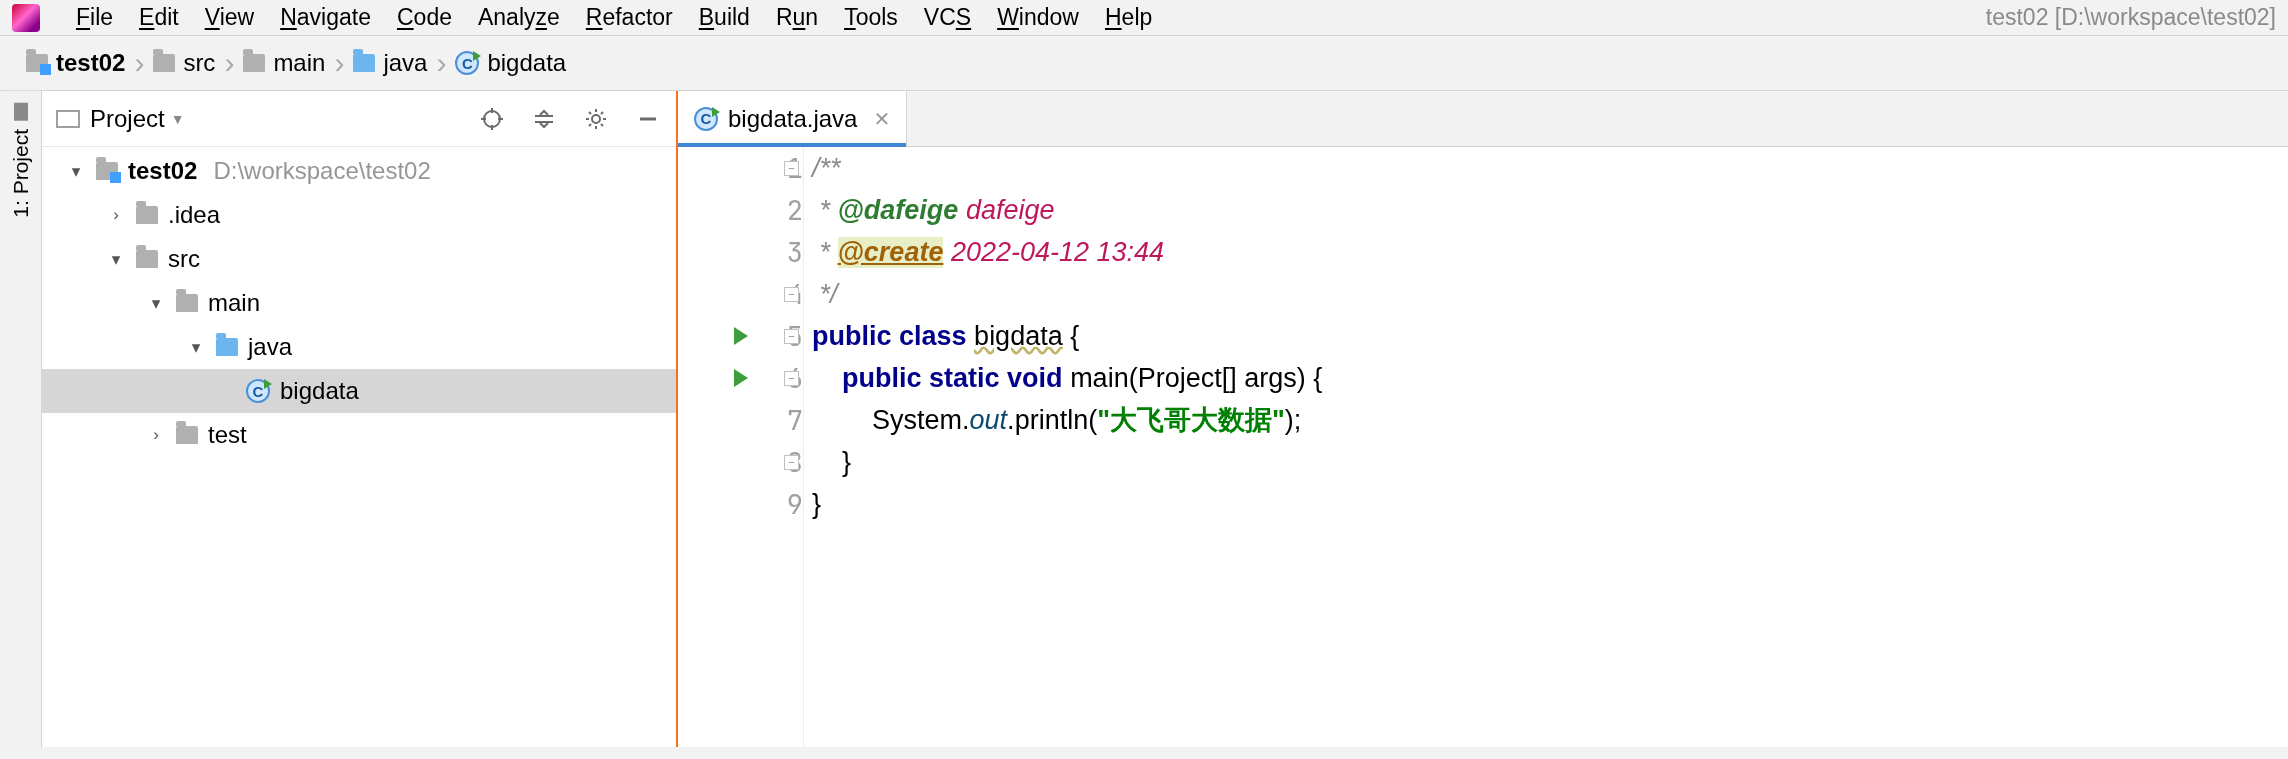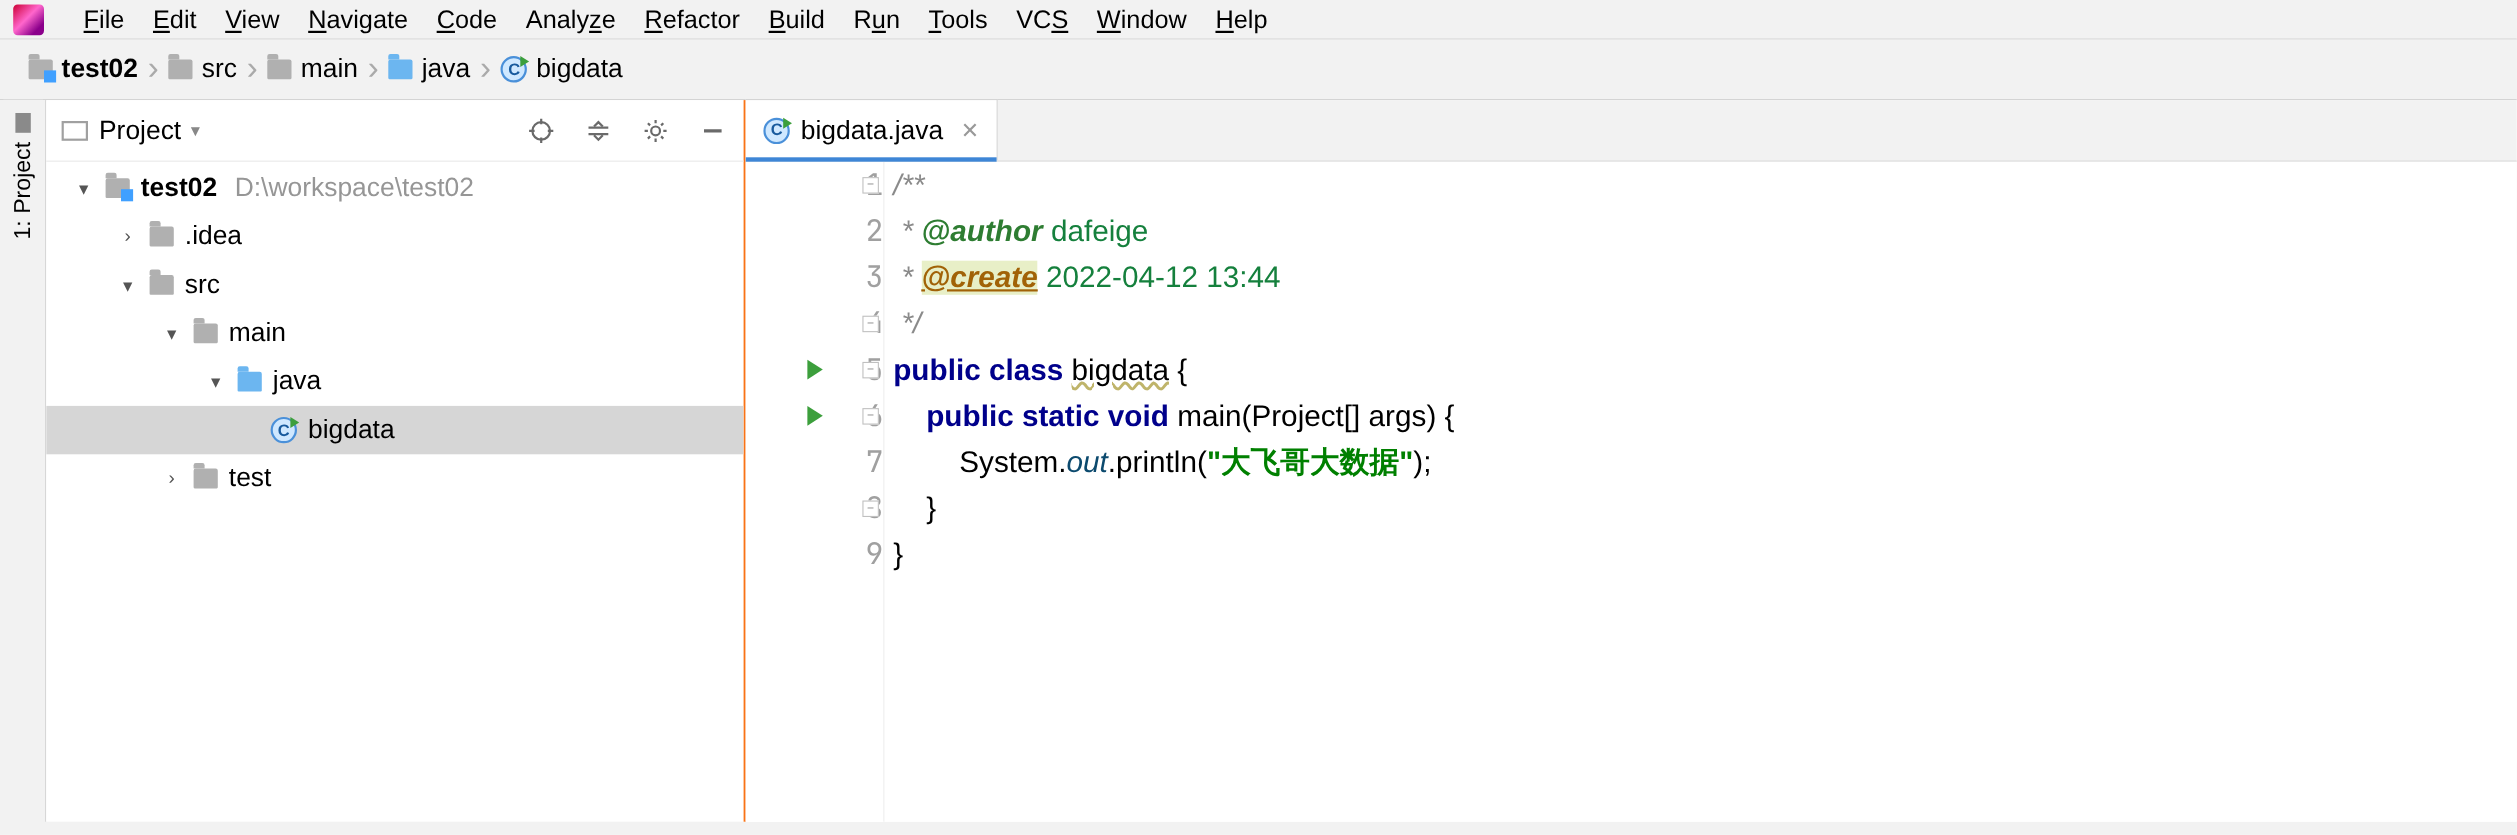--- a/index.html
+++ b/index.html
@@ -310,21 +310,21 @@
     .cline {
       height:42px;
       display:flex;
       align-items:center;
       white-space:pre;
       font-family:"JetBrains Mono","Consolas",monospace;
     }
     .c-doc{color:#8a8a8a;font-style:italic;}
     .c-tag{color:#2e7d32;font-style:italic;font-weight:bold;}
     .c-tag.hl{color:#a16207;background:#e8efc7;text-decoration:underline;}
-    .c-tagval{color:#15803d;}
+    .c-tagval{color:#be185d;font-style:italic;}
     .c-kw{color:#00008b;font-weight:bold;}
     .c-ident{color:#000;}
     .c-field{color:#0c4a6e;font-style:italic;}
     .c-str{color:#008000;font-weight:bold;}
     .c-punc{color:#000;}
     .wavy{text-decoration: underline wavy #bfb46a;}
   </style>
 </head>
 <body>
 
@@ -336,20 +336,21 @@
   <span class="menu-item"><u>N</u>avigate</span>
   <span class="menu-item"><u>C</u>ode</span>
   <span class="menu-item">Analy<u>z</u>e</span>
   <span class="menu-item"><u>R</u>efactor</span>
   <span class="menu-item"><u>B</u>uild</span>
   <span class="menu-item">R<u>u</u>n</span>
   <span class="menu-item"><u>T</u>ools</span>
   <span class="menu-item">VC<u>S</u></span>
   <span class="menu-item"><u>W</u>indow</span>
   <span class="menu-item"><u>H</u>elp</span>
+  <span class="title-path">test02 [D:\workspace\test02]</span>
 </div>
 
 <div class="breadcrumb-bar">
   <span class="crumb bold">
     <span class="folder-icon module"></span>
     <span>test02</span>
   </span>
   <span class="chev-sep">›</span>
   <span class="crumb">
     <span class="folder-icon"></span>
@@ -507,21 +508,21 @@
             <span class="ln">8</span>
             <span class="fold-handle">−</span>
           </div>
         <div class="gline">
             <span class="ln">9</span>
           </div>
       </div>
 
       <div class="code">
         <div class="cline"><span class="c-doc">/**</span></div>
-        <div class="cline"><span class="c-doc"> * </span><span class="c-tag">@author</span><span class="c-tagval"> </span><span class="c-tagval">dafeige</span></div>
+        <div class="cline"><span class="c-doc"> * </span><span class="c-tag">@dafeige</span><span class="c-tagval"> </span><span class="c-tagval">dafeige</span></div>
         <div class="cline"><span class="c-doc"> * </span><span class="c-tag hl">@create</span><span class="c-tagval"> </span><span class="c-tagval">2022-04-12 13:44</span></div>
         <div class="cline"><span class="c-doc"> */</span></div>
         <div class="cline"><span class="c-kw">public</span><span> </span><span class="c-kw">class</span><span> </span><span class="c-ident wavy">bigdata</span><span class="c-punc"> {</span></div>
         <div class="cline"><span>    </span><span class="c-kw">public</span><span> </span><span class="c-kw">static</span><span> </span><span class="c-kw">void</span><span> </span><span class="c-ident">main</span><span class="c-punc">(Project[] args)</span><span class="c-punc"> {</span></div>
         <div class="cline"><span>        </span><span class="c-ident">System</span><span class="c-punc">.</span><span class="c-field">out</span><span class="c-punc">.</span><span class="c-ident">println</span><span class="c-punc">(</span><span class="c-str">"大飞哥大数据"</span><span class="c-punc">);</span></div>
         <div class="cline"><span>    </span><span class="c-punc">}</span></div>
         <div class="cline"><span class="c-punc">}</span></div>
       </div>
     </div>
   </div>

